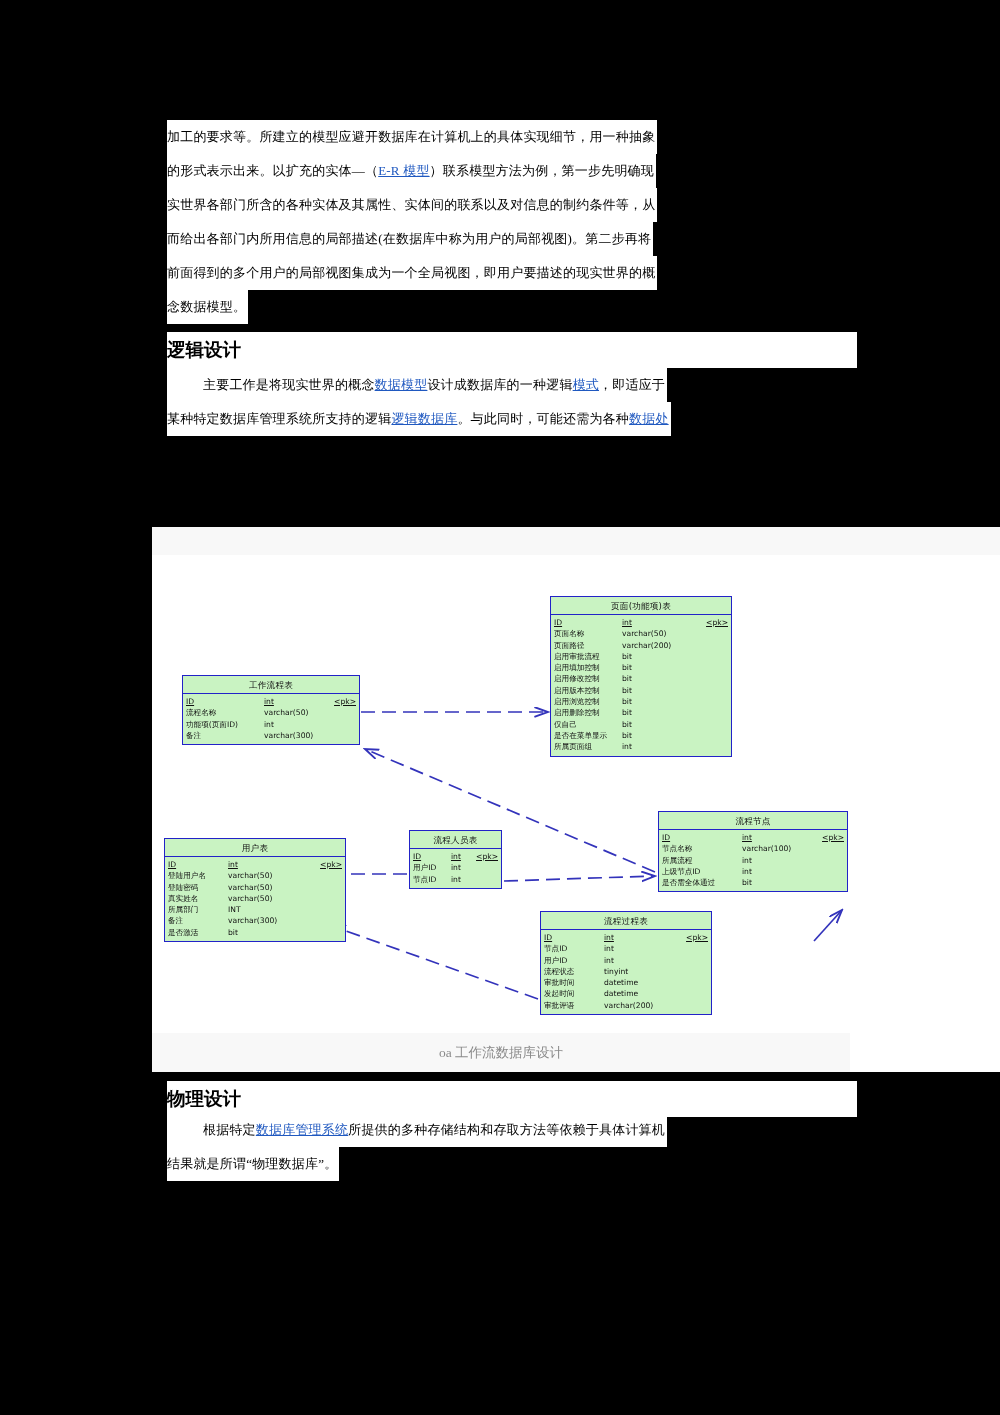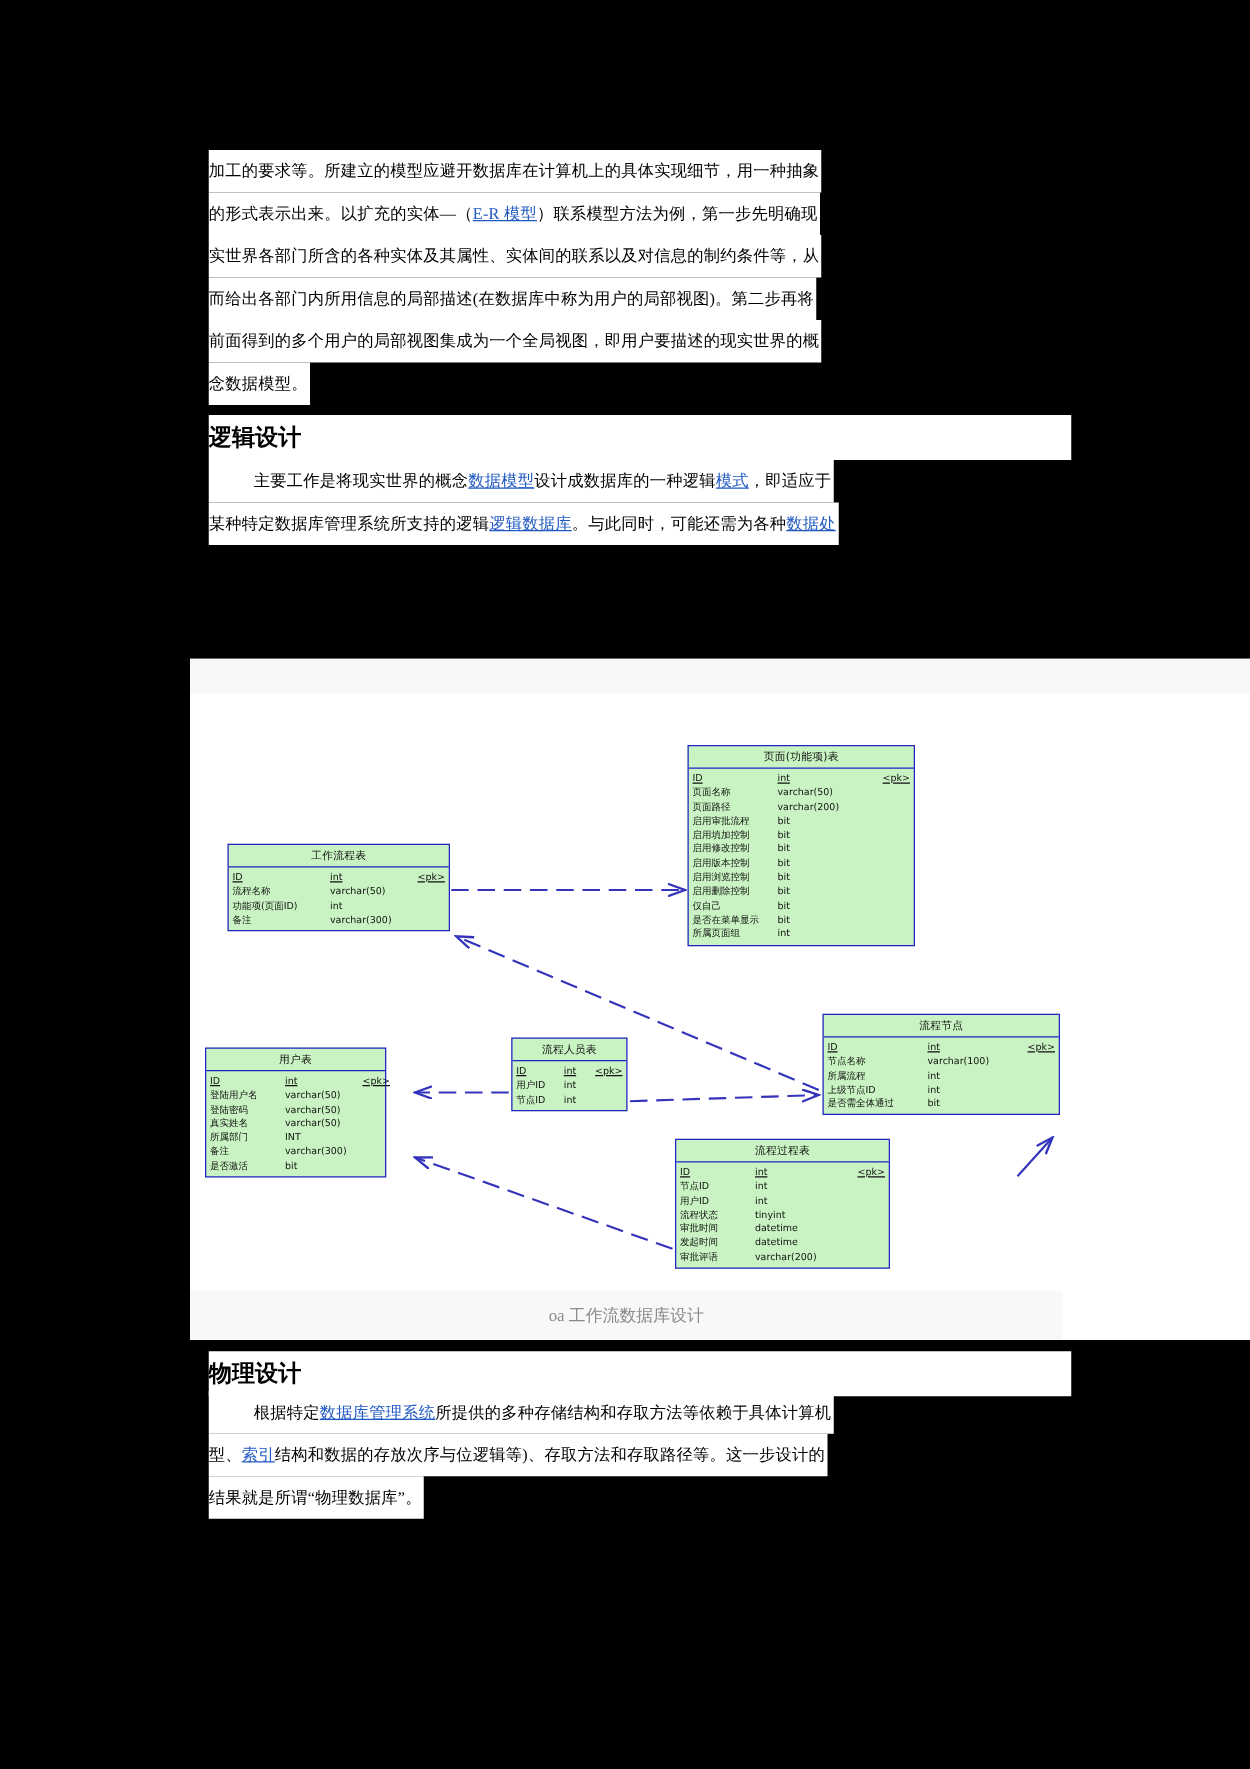--- a/index.html
+++ b/index.html
@@ -161,21 +161,20 @@
 
     <div class="heading-line">逻辑设计</div>
 
     <div class="para" id="p-logical">
         <div class="line indent"><span>主要工作是将现实世界的概念</span><a class="wlink" href="#">数据模型</a><span>设计成数据库的一种逻辑</span><a class="wlink" href="#">模式</a><span>，即适应于</span></div>
         <div class="line"><span>某种特定数据库管理系统所支持的逻辑</span><a class="wlink" href="#">逻辑数据库</a><span>。与此同时，可能还需为各种</span><a class="wlink" href="#">数据处</a></div>
       </div>
 
     <div class="para" id="p-physical" style="position:absolute;left:0;top:1113px;width:968px;">
         <div class="line indent"><span>根据特定</span><a class="wlink" href="#">数据库管理系统</a><span>所提供的多种存储结构和存取方法等依赖于具体计算机</span></div>
-        <div class="line"><span>型、</span><a class="wlink" href="#">索引</a><span>结构和数据的存放次序与位逻辑等)、存取方法和存取路径等。这一步设计的</span></div>
         <div class="line"><span>结果就是所谓“物理数据库”。</span></div>
       </div>
 
     <div class="heading-line" style="position:absolute;left:0;top:1081px;margin-left:167px;width:690px;">物理设计</div>
   </div>
 
   <div class="figure">
     <div class="figure-topband"></div>
     <div class="figure-canvas">
 
@@ -283,21 +282,21 @@
                 <span class="c-type" style="width: 62px;">int</span>
                 <span class="c-pk" style="flex: 1 1 auto;"></span>
               </div>
               <div class="row">
                 <span class="c-name" style="width: 78px;">备注</span>
                 <span class="c-type" style="width: 62px;">varchar(300)</span>
                 <span class="c-pk" style="flex: 1 1 auto;"></span>
               </div>
             </div>
           </div>
-          <div class="ertable" style="left: 12px; top: 283px; width: 145px;">
+          <div class="ertable" style="left: 12px; top: 283px; width: 182px;">
             <div class="tname">用户表</div>
             <div class="rows">
               <div class="row pkrow">
                 <span class="c-name" style="width: 60px;">ID</span>
                 <span class="c-type" style="width: 62px;">int</span>
                 <span class="c-pk" style="flex: 1 1 auto;">&lt;pk&gt;</span>
               </div>
               <div class="row">
                 <span class="c-name" style="width: 60px;">登陆用户名</span>
                 <span class="c-type" style="width: 62px;">varchar(50)</span>

